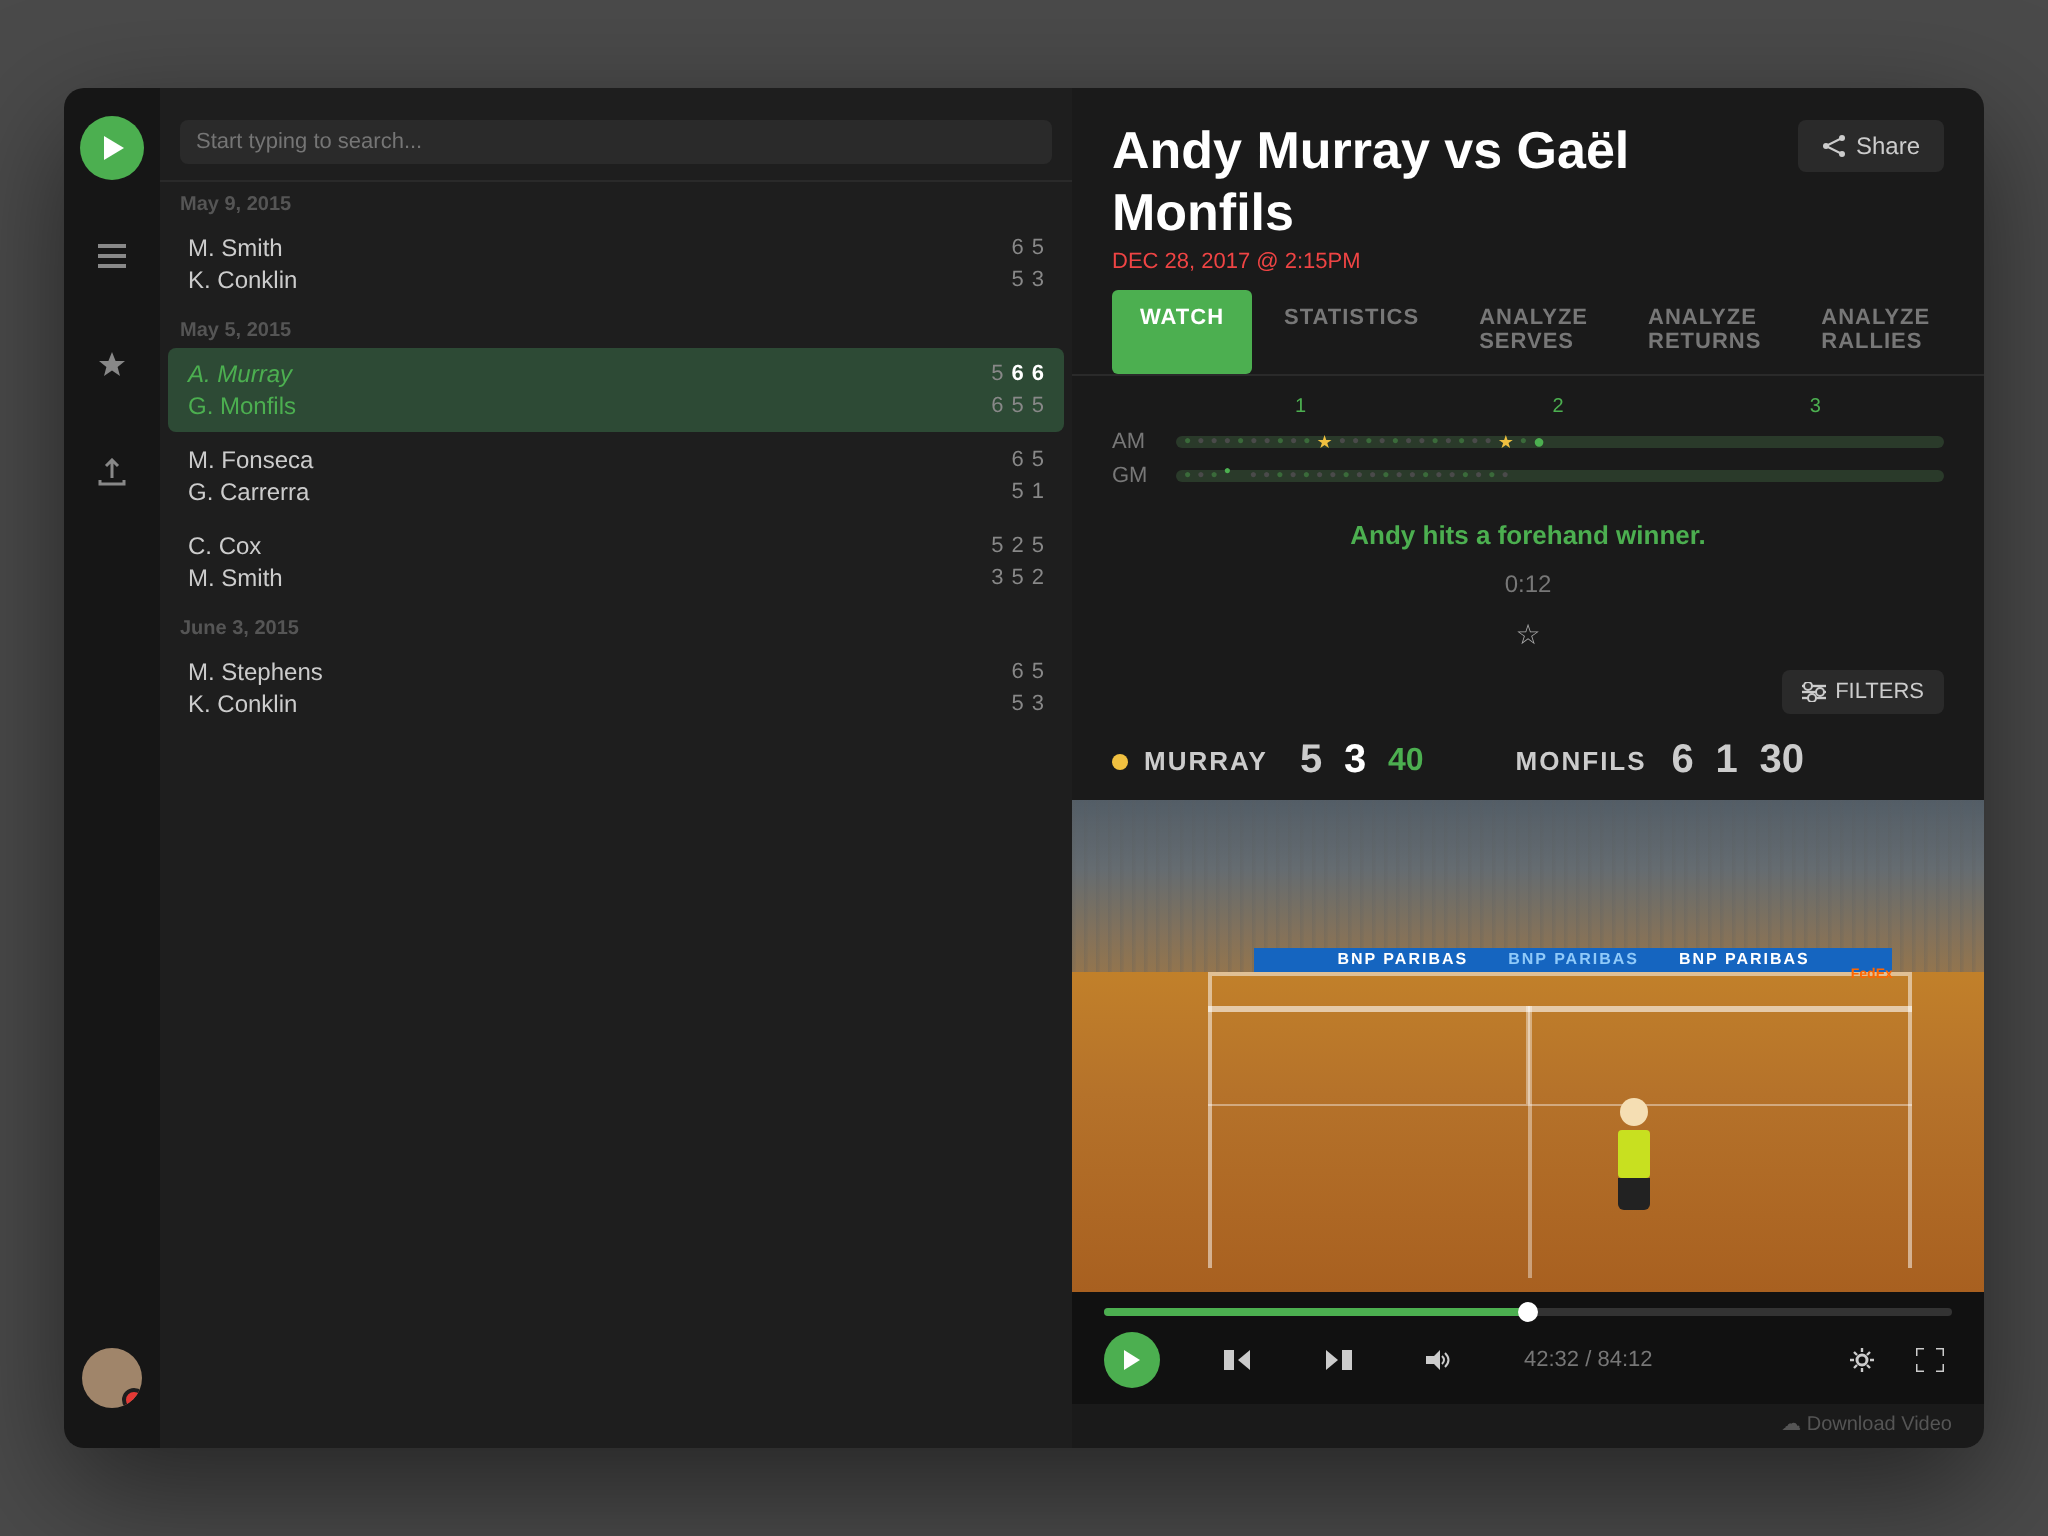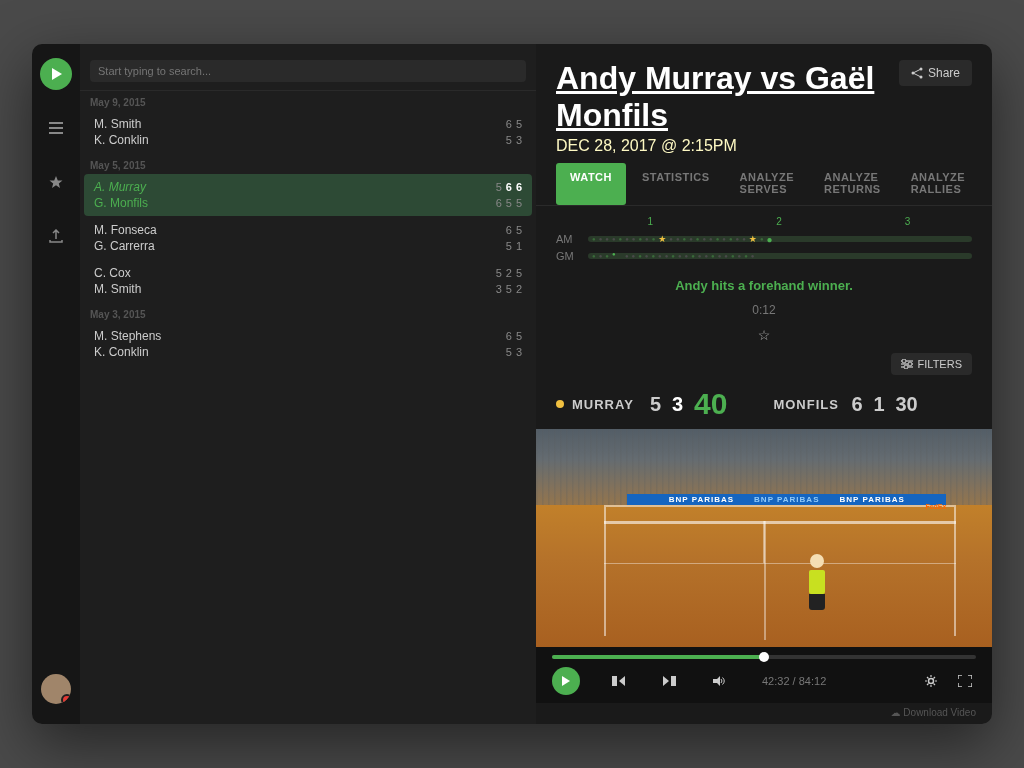--- a/index.html
+++ b/index.html
@@ -132,28 +132,27 @@
       flex-direction: column;
       overflow: hidden;
     }
     .match-header {
       padding: 16px 20px 8px;
       display: flex;
       justify-content: space-between;
       align-items: flex-start;
     }
     .match-title {
-      font-size: 32px;
+      font-size: 26px;
       font-weight: 700;
       color: #fff;
-      text-decoration: underline;
     }
     .match-date {
-      font-size: 16px;
-      color: #fef9c3;
+      font-size: 11px;
+      color: #ef4444;
       margin-top: 3px;
     }
     .share-btn {
       display: flex;
       align-items: center;
       gap: 5px;
       background: #2a2a2a;
       border: none;
       border-radius: 4px;
       color: #ccc;
@@ -279,21 +278,21 @@
       align-items: center;
     }
     .score-num {
       font-size: 20px;
       font-weight: 700;
       color: #ccc;
       min-width: 16px;
     }
     .score-num.highlight {
       color: #4caf50;
-      font-size: 30px;
+      font-size: 16px;
     }
 
     
     .video-area {
       flex: 1;
       background: #8B5E3C;
       position: relative;
       overflow: hidden;
       min-height: 0;
     }
@@ -548,21 +547,21 @@
       <div class="player-row">
         <span class="player-name">M. Smith</span>
         <span class="player-scores">
           <span>3</span>
           <span>5</span>
           <span>2</span>
         </span>
       </div>
     </div>
 
-    <div class="date-label">May 3, 2015</div>
+    <div class="date-label">June 3, 2015</div>
     <div class="match-item">
       <div class="player-row">
         <span class="player-name">M. Stephens</span>
         <span class="player-scores">
           <span>6</span>
           <span>5</span>
         </span>
       </div>
       <div class="player-row">
         <span class="player-name">K. Conklin</span>

